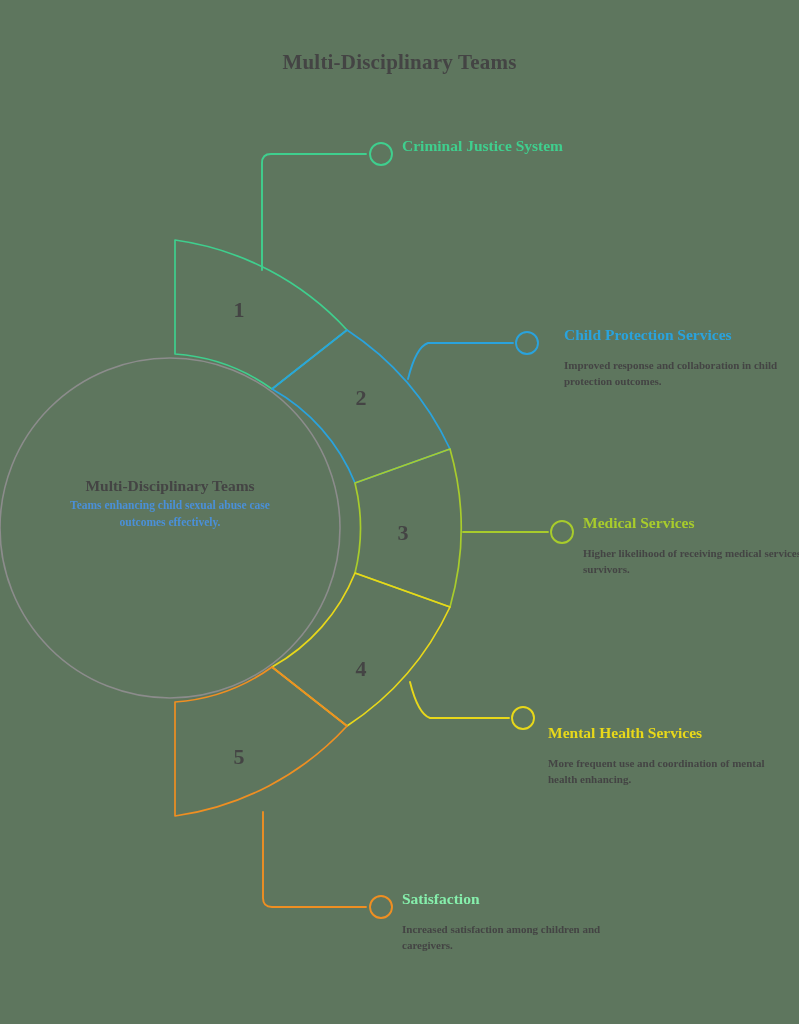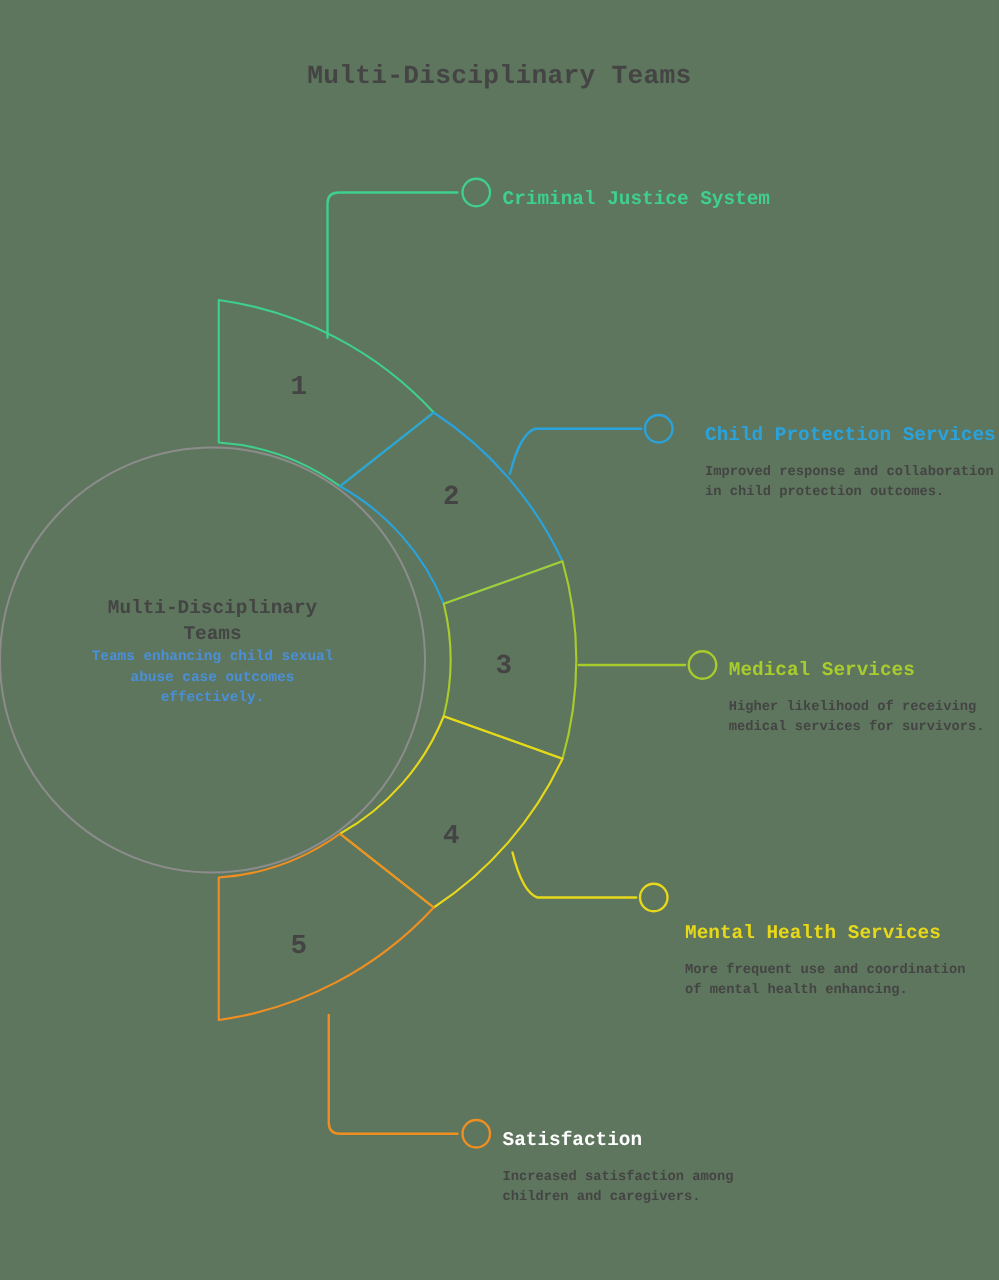--- a/index.html
+++ b/index.html
@@ -5,21 +5,21 @@
   html, body {
     margin: 0;
     padding: 0;
     background: #5e765e;
   }
   #page {
     position: relative;
     width: 799px;
     height: 1024px;
     background: #5e765e;
-    font-family: Liberation Mono, monospace;
+    font-family: Liberation Serif, serif;
     overflow: hidden;
   }
   #diagram-svg {
     position: absolute;
     left: 0;
     top: 0;
     width: 799px;
     height: 1024px;
   }
   .chart-title {
@@ -49,21 +49,20 @@
   .center-desc {
     margin-top: 0;
     font-size: 11.5px;
     font-weight: bold;
     color: #4a90d9;
     line-height: 1.45;
   }
   .node-label {
     position: absolute;
     width: 235px;
-    margin-top: 13px;
   }
   .node-title {
     font-size: 15.5px;
     font-weight: bold;
     line-height: 1.32;
   }
   .node-desc {
     margin-top: 13px;
     font-size: 11px;
     font-weight: bold;
@@ -163,17 +162,17 @@
     <div class="node-title" style="color:#a8cc2c;">Medical Services</div>
     <div class="node-desc">Higher likelihood of receiving medical services for survivors.</div>
   </div>
 
   <div class="node-label" style="left:548px; top:723px;">
     <div class="node-title" style="color:#e8d81a;">Mental Health Services</div>
     <div class="node-desc">More frequent use and coordination of mental health enhancing.</div>
   </div>
 
   <div class="node-label" style="left:402px; top:889px;">
-    <div class="node-title" style="color:#ffffff;">Satisfaction</div>
+    <div class="node-title" style="color:#86efac;">Satisfaction</div>
     <div class="node-desc">Increased satisfaction among children and caregivers.</div>
   </div>
 
 </div>
 
 </body></html>

